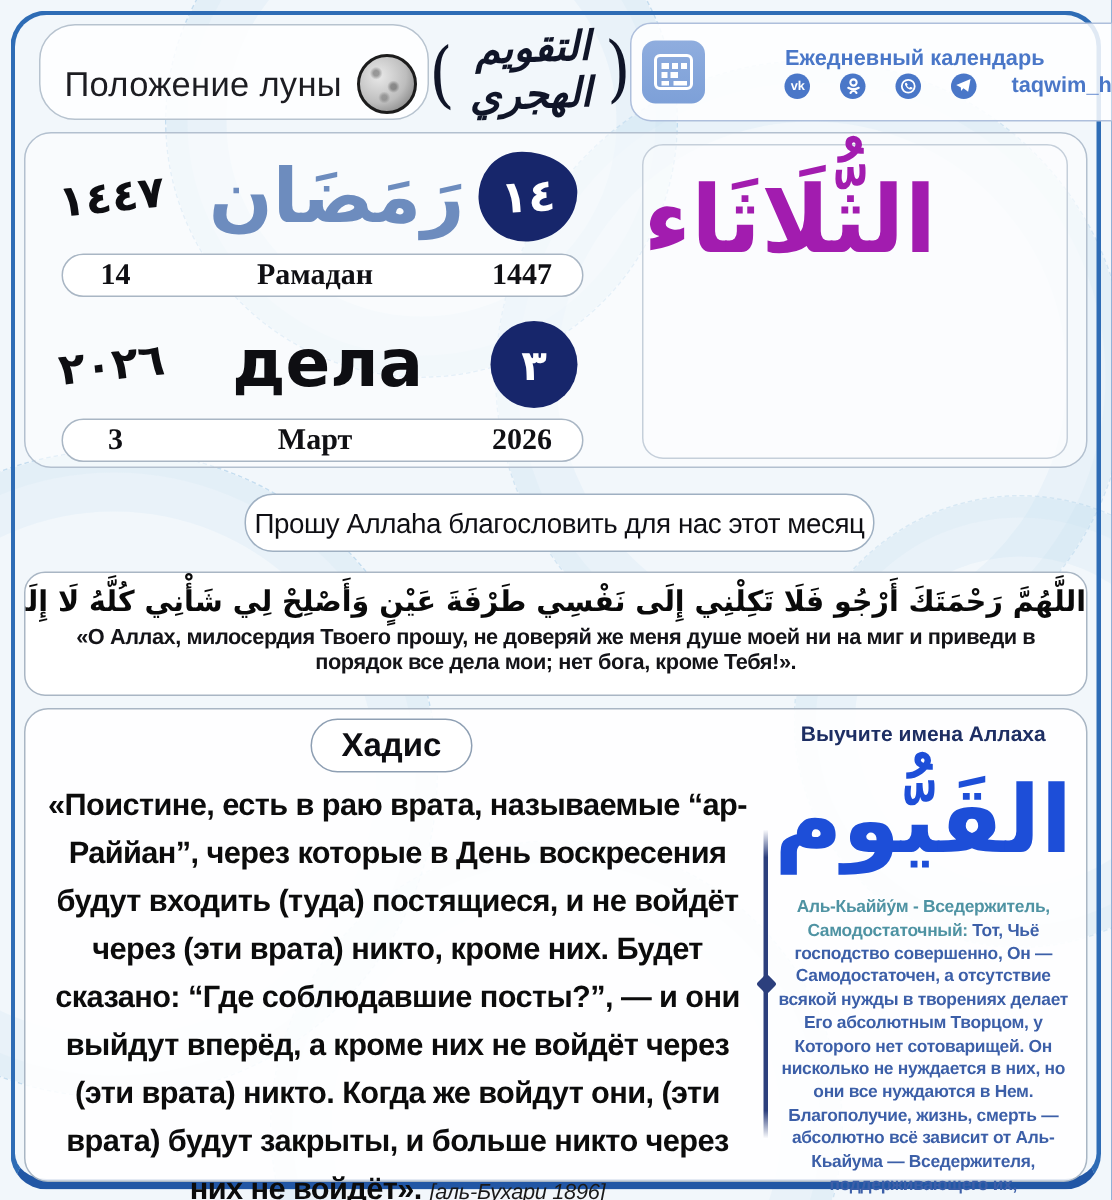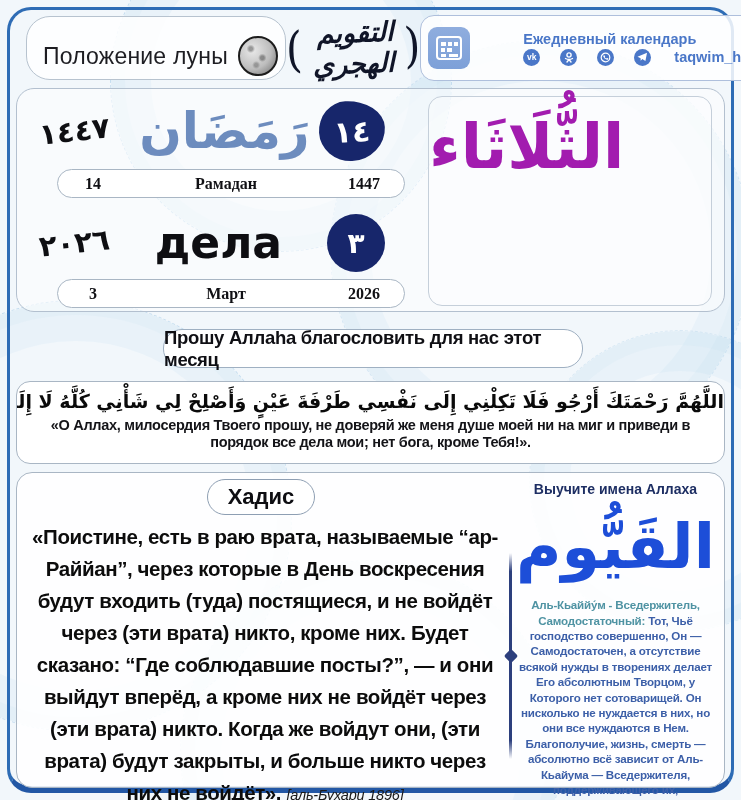--- a/index.html
+++ b/index.html
@@ -53,41 +53,41 @@
   .hijri-row,.greg-row{position:absolute;left:22px;width:346px;display:flex;align-items:center;justify-content:space-between;}
   .hijri-row{top:6px;height:72px;}
   .greg-row{top:122px;height:64px;}
   .year-ar{font-family:"DejaVu Sans",sans-serif;font-size:29px;color:#0e0e12;font-weight:bold;transform:rotate(-6deg);}
   .month-ar-h{font-family:"DejaVu Sans",sans-serif;font-size:50px;font-weight:bold;color:#6d8cbe;direction:rtl;line-height:1;margin-left:20px;}
   .month-ar-g{font-family:"DejaVu Sans",sans-serif;font-size:44px;font-weight:bold;color:#0e0e12;direction:rtl;line-height:1;}
   .badge{background:#17266b;color:#fff;display:flex;align-items:center;justify-content:center;
     font-family:"DejaVu Sans",sans-serif;font-weight:bold;}
   .badge.blob{width:66px;height:60px;font-size:30px;border-radius:42% 58% 52% 48% / 50% 46% 54% 50%;transform:rotate(-3deg);}
   .badge.circle{width:58px;height:58px;font-size:28px;border-radius:50%;}
-  .date-pill{position:absolute;left:40px;width:346px;height:27px;border:1.5px solid #a9b6c4;border-radius:15px;
+  .date-pill{position:absolute;left:24px;width:346px;height:27px;border:1.5px solid #a9b6c4;border-radius:15px;
     background:#fff;display:flex;align-items:center;font-family:"Liberation Serif",serif;
-    font-weight:bold;font-size:16px;color:#101014;}
+    font-weight:bold;font-size:20px;color:#101014;}
   .date-pill .d{width:70px;text-align:center;}
   .date-pill .m{flex:1;text-align:center;}
   .date-pill .y{width:80px;text-align:center;}
   .pill-hijri{top:80px;}
   .pill-greg{top:190px;}
   .day-box{position:absolute;right:12px;top:7px;width:282px;height:208px;
     border:1.5px solid #c5cfda;border-radius:14px;background:rgba(255,255,255,.4);}
   .weekday-ar{font-family:"DejaVu Sans",sans-serif;font-size:62px;font-weight:bold;color:#a21caf;
     text-align:left;direction:rtl;margin-top:16px;line-height:1.1;}
   .weekday-pill{position:absolute;left:20px;right:20px;bottom:12px;height:54px;
     border:2.5px dashed #1a2b6d;border-radius:30px;background:rgba(255,255,255,.7);
     display:flex;align-items:center;justify-content:center;
     font-family:"Liberation Serif",serif;font-weight:bold;font-style:italic;font-size:35px;color:#0d0d12;}
 
   
   .blessing-pill{position:absolute;left:163px;top:329px;width:418px;height:37px;
     border:1.5px solid #9fb0c2;border-radius:19px;background:#fff;display:flex;align-items:center;
-    justify-content:center;font-size:18.5px;font-weight:bold;color:#0f0f14;letter-spacing:-.3px;}
+    justify-content:center;font-size:18.5px;font-weight:normal;color:#0f0f14;letter-spacing:-.3px;}
 
   
   .dua-box{position:absolute;left:16px;right:16px;top:381px;height:81px;
     border:1.5px solid #a9b6c4;border-radius:14px;background:#fff;overflow:hidden;}
   .dua-ar{font-family:"DejaVu Sans",sans-serif;font-size:19px;font-weight:bold;color:#0a0a0a;
     text-align:center;direction:rtl;white-space:nowrap;margin-top:8px;}
   .dua-tr{font-size:14.5px;font-weight:bold;color:#141418;text-align:center;line-height:1.18;
     letter-spacing:-.3px;margin-top:5px;padding:0 14px;}
 
   

